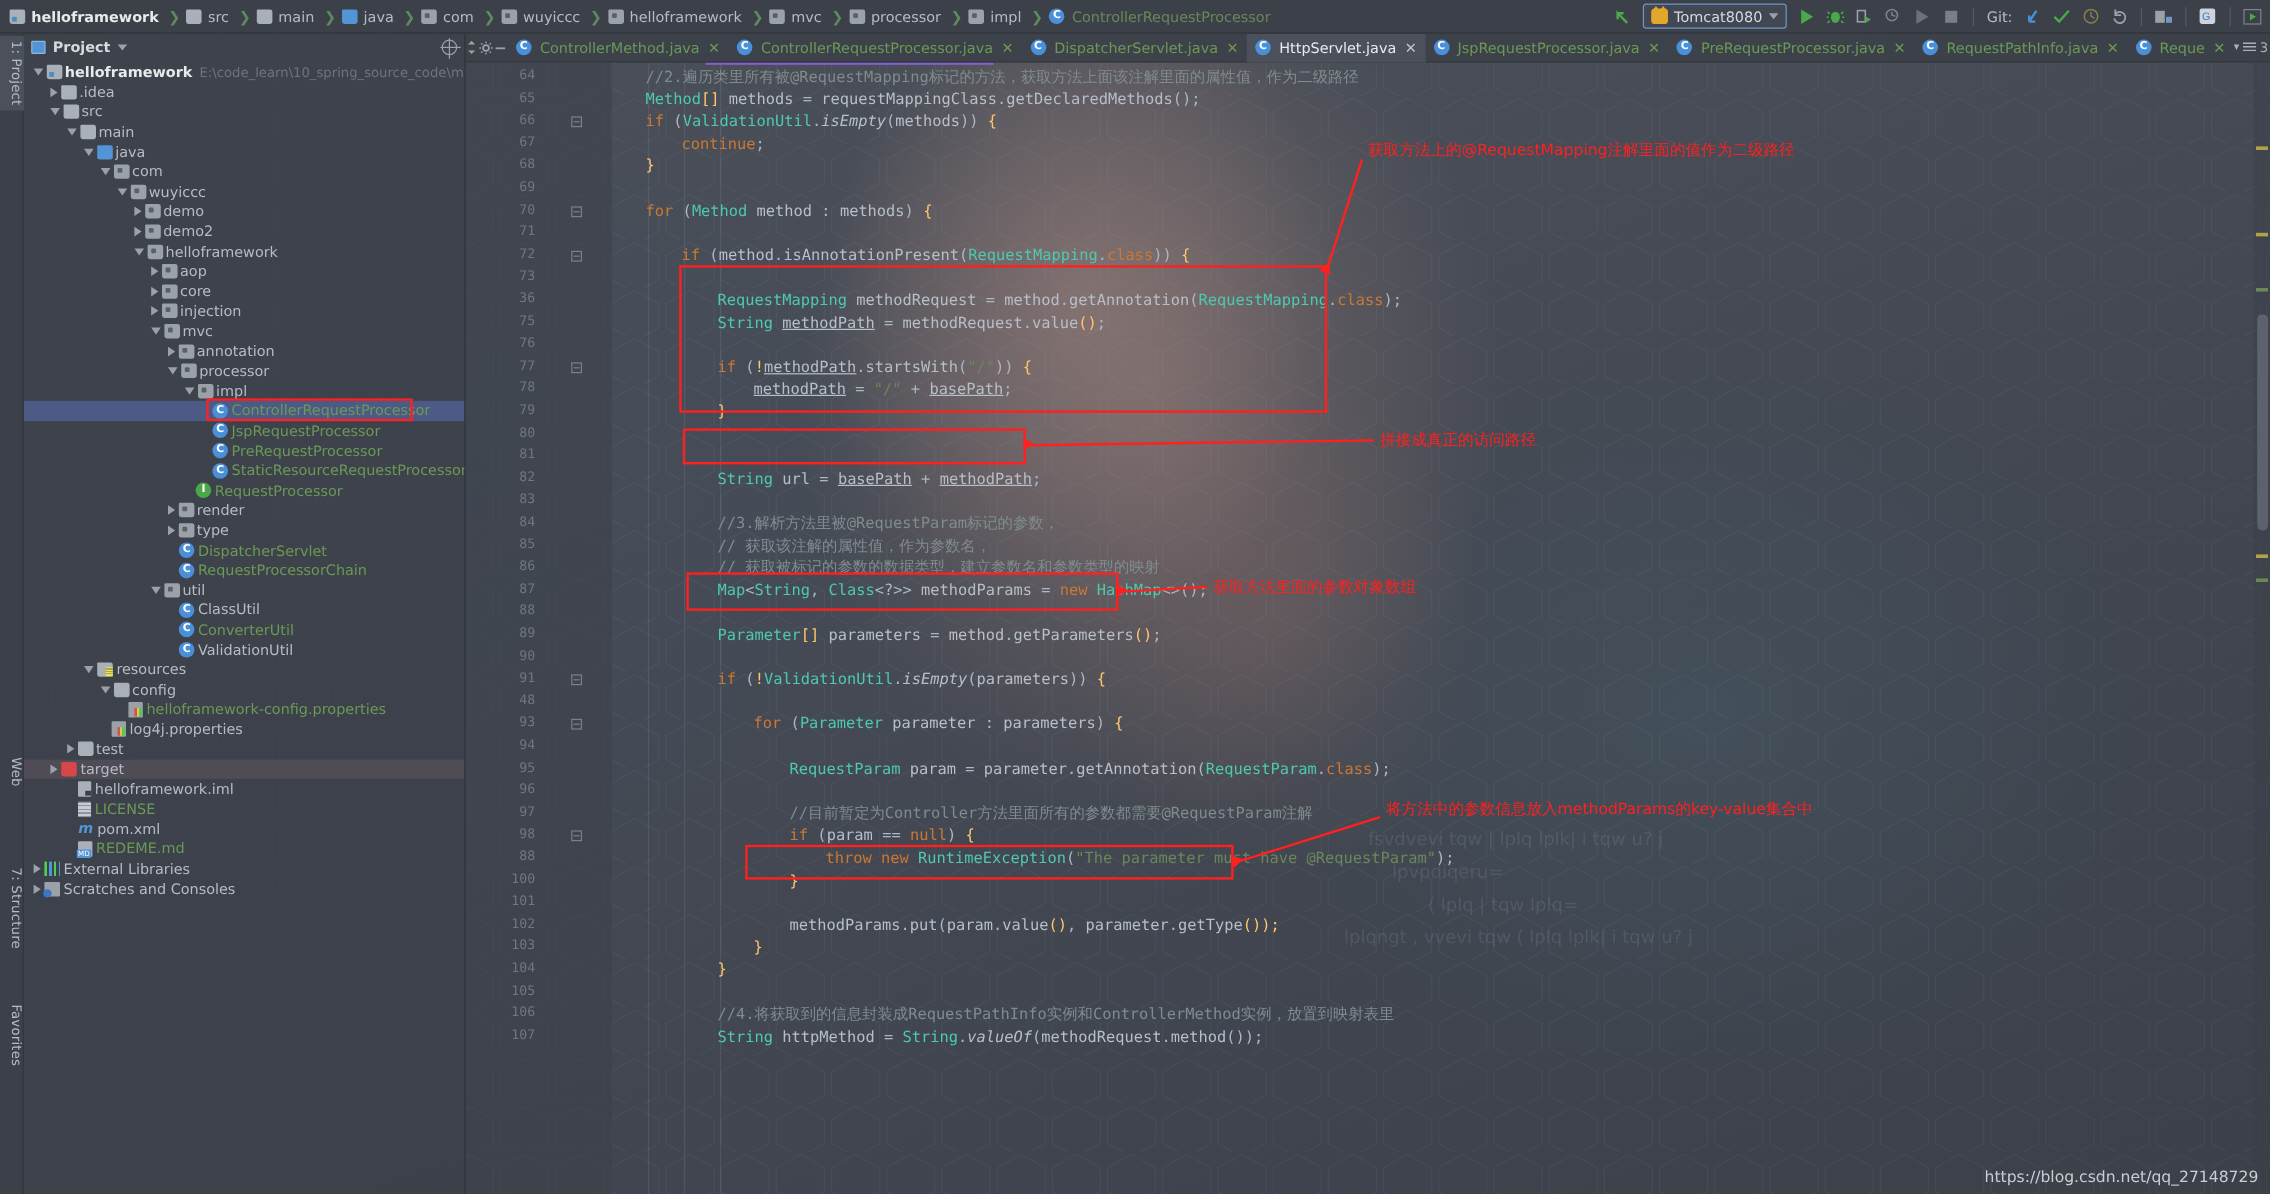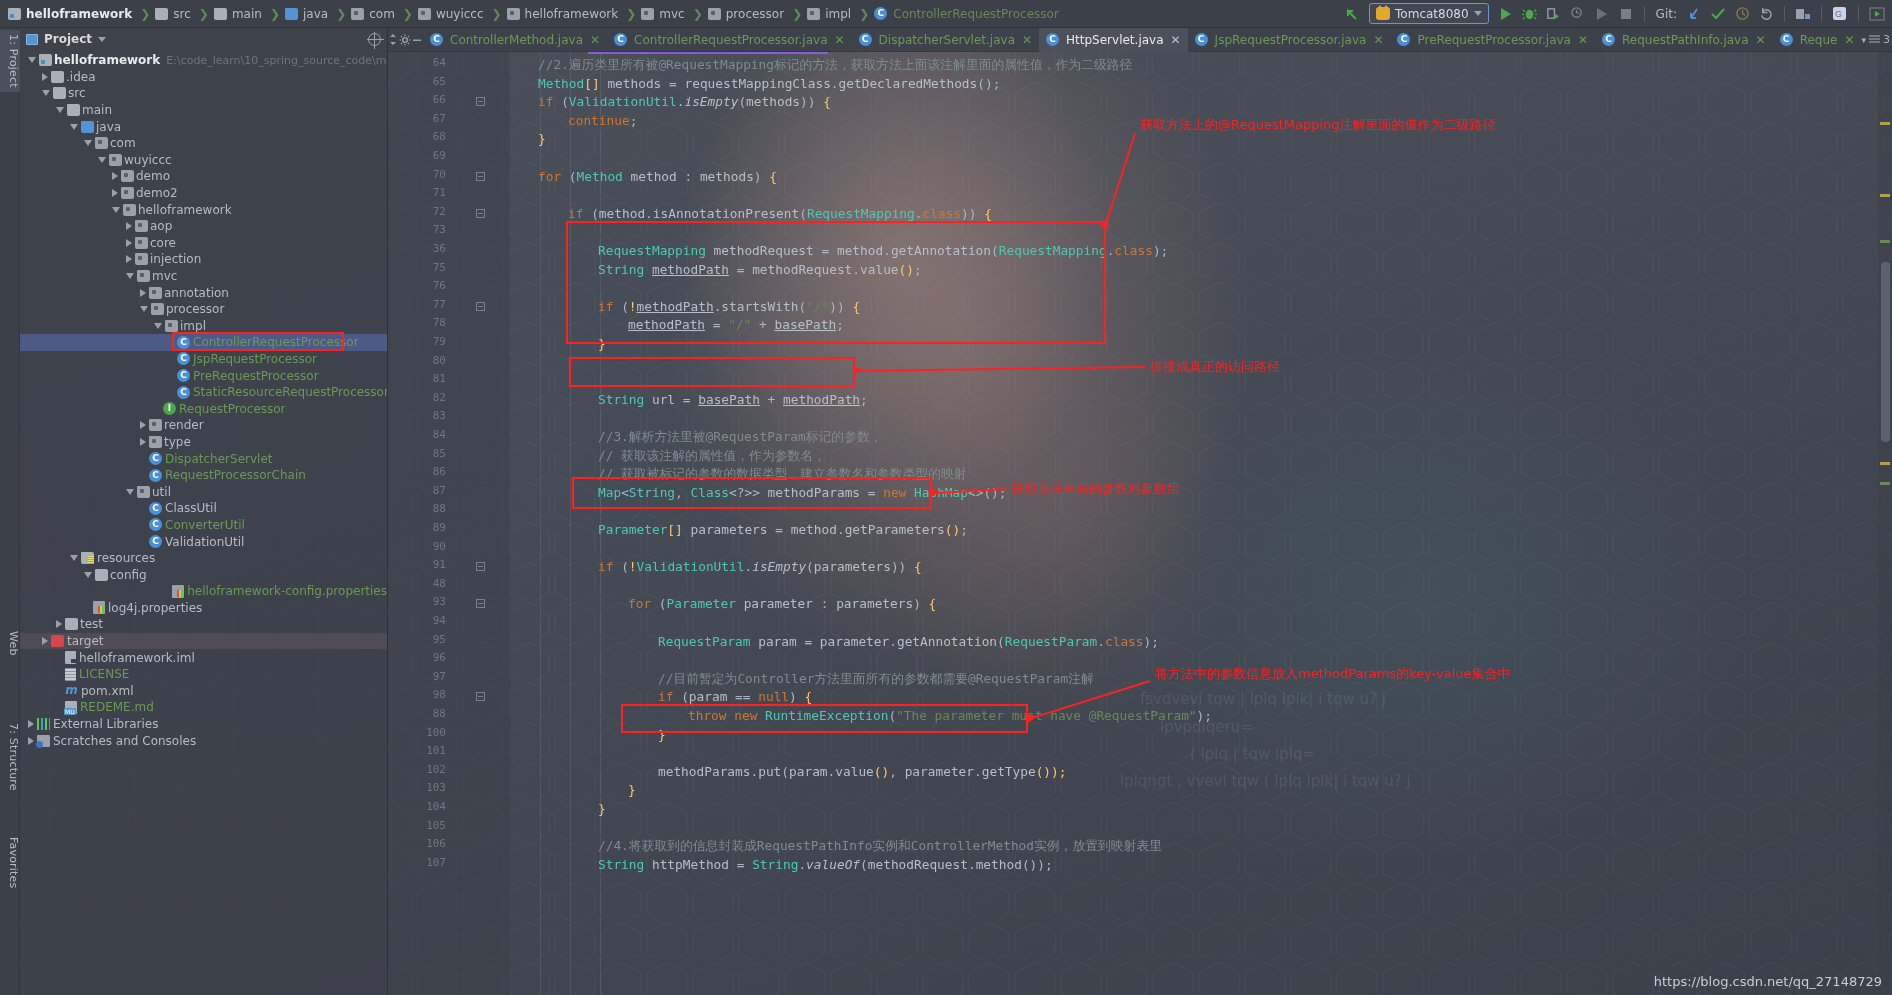--- a/index.html
+++ b/index.html
@@ -566,21 +566,21 @@
         <div class="trow" style="padding-left: 50px;">
           <span class="tw down"></span>
           <span class="res-icon"></span>
           <span class="tlabel grey">resources</span>
         </div>
         <div class="trow" style="padding-left: 64px;">
           <span class="tw down"></span>
           <span class="ficon plain"></span>
           <span class="tlabel grey">config</span>
         </div>
-        <div class="trow" style="padding-left: 78px; justify-content: flex-end;">
+        <div class="trow" style="padding-left: 78px;">
           <span class="tw none"></span>
           <span class="prop-icon"></span>
           <span class="tlabel green">helloframework-config.properties</span>
         </div>
         <div class="trow" style="padding-left: 64px;">
           <span class="tw none"></span>
           <span class="prop-icon"></span>
           <span class="tlabel grey">log4j.properties</span>
         </div>
         <div class="trow" style="padding-left: 36px;">

